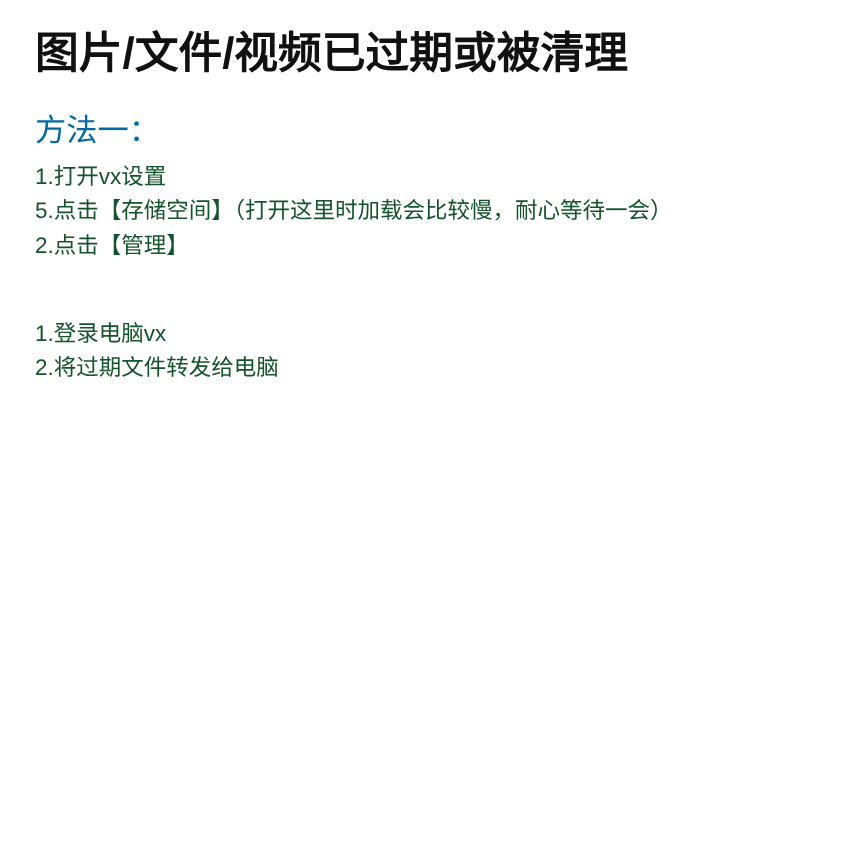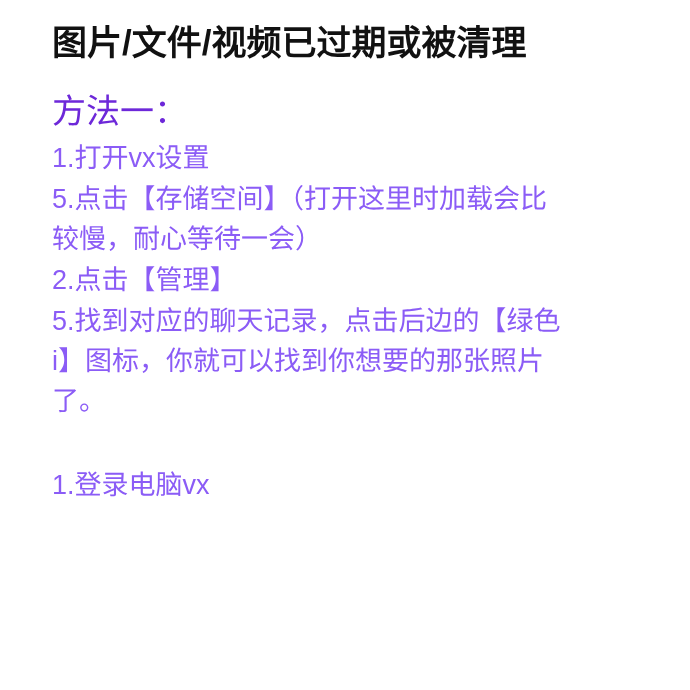--- a/index.html
+++ b/index.html
@@ -12,47 +12,47 @@
     height: 690px;
     overflow: hidden;
     font-family: "Liberation Sans", "DejaVu Sans", sans-serif;
     color: #1a1a1a;
     -webkit-font-smoothing: antialiased;
   }
   .page {
     width: 588px;
     height: 690px;
     box-sizing: border-box;
-    padding: 22px 26px 0 52px;
+    padding: 22px 26px 0 28px;
     position: relative;
   }
   .doc-title {
     font-size: 35px;
     font-weight: 700;
     line-height: 1.18;
     letter-spacing: 0px;
     color: #111111;
     margin: 0 0 0 0;
     white-space: nowrap;
   }
   .section {
     margin-top: 26px;
   }
   .section-heading {
-    font-size: 34px;
+    font-size: 25px;
     font-weight: 400;
     line-height: 1.30;
-    color: #6d28d9;
+    color: #0369a1;
     margin: 0 0 6px 0;
   }
   .step {
-    font-size: 27px;
+    font-size: 18px;
     font-weight: 400;
     line-height: 1.48;
-    color: #8b5cf6;
+    color: #14532d;
     margin: 0;
     padding: 0;
   }
   .step + .step {
     margin-top: 1px;
   }
   .section-gap {
     height: 44px;
   }
 </style>
@@ -61,22 +61,22 @@
 
 <div class="page">
 
   <h1 class="doc-title">图片/文件/视频已过期或被清理</h1>
 
   <div class="section">
     <p class="section-heading">方法一：</p>
     <p class="step">1.打开vx设置</p>
     <p class="step">5.点击【存储空间】（打开这里时加载会比较慢，耐心等待一会）</p>
     <p class="step">2.点击【管理】</p>
-    <p class="step">5.找到对应的聊天记录，点击后边的【绿色i】图标，你就可以找到你想要的那张照片了。</p>
   </div>
 
   <div class="section-gap"></div>
 
   <div>
     <p class="step">1.登录电脑vx</p>
+    <p class="step">2.将过期文件转发给电脑</p>
   </div>
 
 </div>
 
 </body></html>

